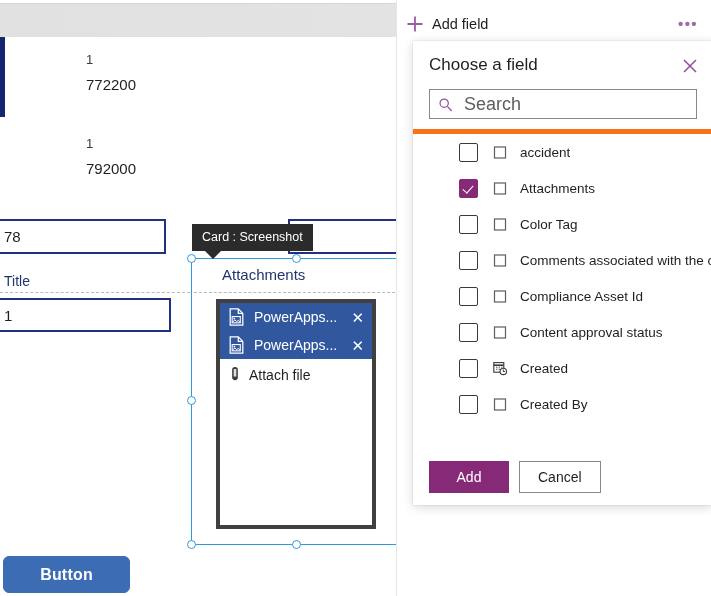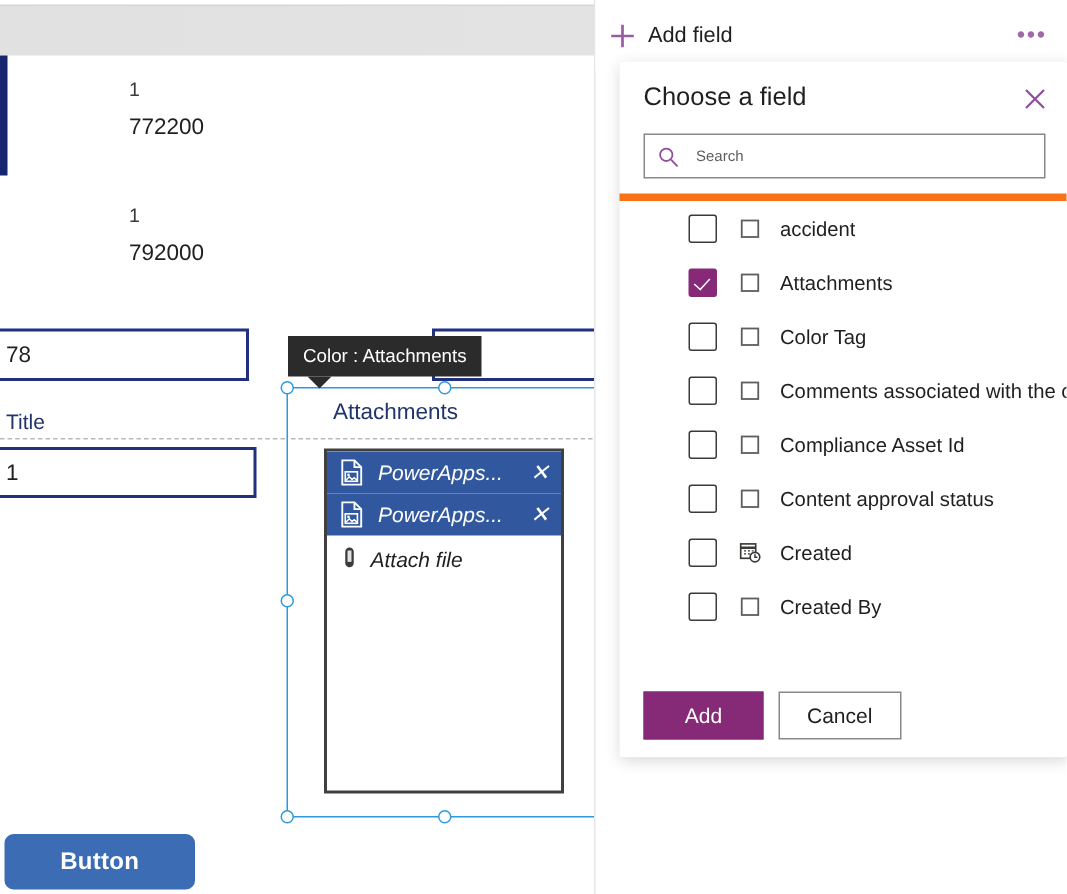--- a/index.html
+++ b/index.html
@@ -136,24 +136,23 @@
   .h-ml { left: -5px;  top: 137px; }
   .h-bl { left: -5px;  bottom: -5px; }
   .h-bm { left: 100px; bottom: -5px; }
 
   
   #attach-control {
     position: absolute;
     left: 216px; top: 299px;
     width: 160px; height: 230px;
     box-sizing: border-box;
-    border: 2px solid #404040;
+    border: 4px solid #404040;
     background: #ffffff;
     overflow: hidden;
-    font-style: italic;
   }
   .attach-row {
     height: 28px;
     background: #31589e;
     color: #ffffff;
     display: flex;
     align-items: center;
     padding: 0 6px 0 8px;
     font-size: 14px;
     font-family: "Liberation Sans", sans-serif;
@@ -298,21 +297,21 @@
   #search-wrap .mag {
     width: 15px; height: 15px;
     margin-right: 9px;
     flex: 0 0 auto;
   }
   #search-input {
     border: none;
     outline: none;
     width: 100%;
     font-family: "Liberation Sans", sans-serif;
-    font-size: 10px;
+    font-size: 18px;
     color: #1f1f1f;
     background: transparent;
   }
   #search-input::placeholder { color: #605e5c; opacity: 1; }
 
   #field-list {
     position: absolute;
     left: 0; top: 88px;
     width: 300px; height: 330px;
     border-top: 5px solid #f97316;
@@ -465,21 +464,21 @@
   </div>
 
   <div id="card-selection">
     <div class="handle h-tl"></div>
     <div class="handle h-tm"></div>
     <div class="handle h-ml"></div>
     <div class="handle h-bl"></div>
     <div class="handle h-bm"></div>
   </div>
 
-  <div id="card-tooltip">Color : Attachments</div>
+  <div id="card-tooltip">Card : Screenshot</div>
 
   <div id="canvas-button">Button</div>
 </div>
 
 <div id="right-panel">
 
   <div id="panel-topbar">
     <div id="add-field-btn">
       <svg class="plus" viewBox="0 0 20 20">
         <path d="M10 2.5 v15 M2.5 10 h15" stroke="#9b5aa5" stroke-width="1.8" fill="none"></path>

